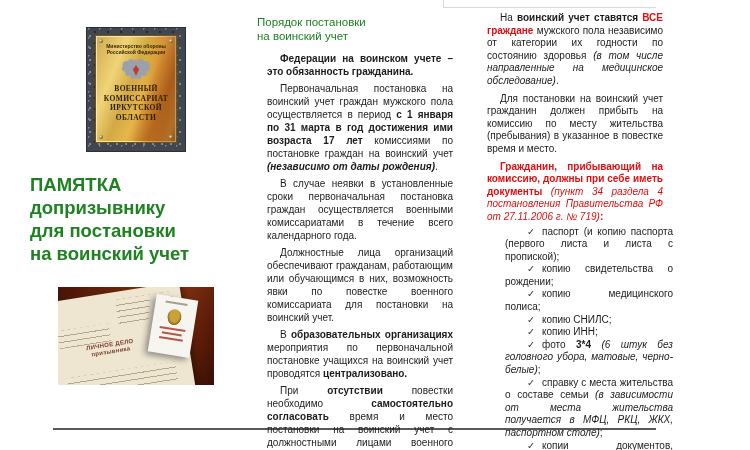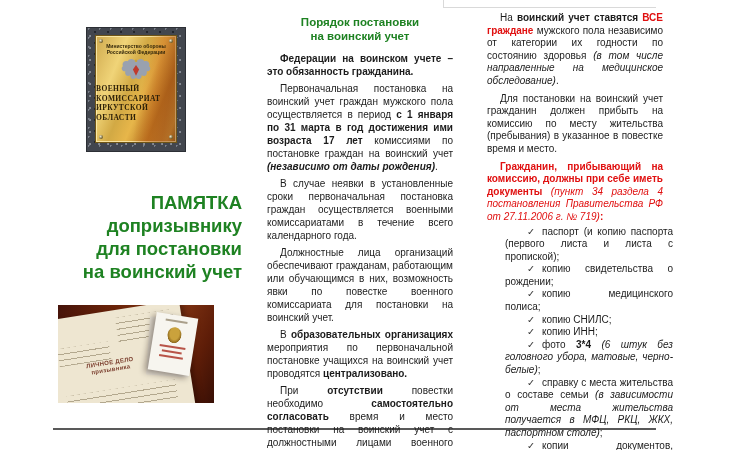--- a/index.html
+++ b/index.html
@@ -19,21 +19,21 @@
   .rule-top{left:443px;top:7px;width:213px;height:1px;background:#d9d9d9;}
   .rule-corner{left:443px;top:0;width:1px;height:8px;background:#d9d9d9;}
   .rule-bottom{left:53px;top:428px;width:603px;height:2px;background:#595959;}
 
   
   .col{position:absolute;top:0;}
   .col-left{left:30px;width:212px;}
   .col-mid{left:257px;top:14px;width:206px;}
   .col-right{left:477px;top:12px;width:196px;}
 
-  .col-heading{color:var(--green);font-weight:700;font-size:11.5px;line-height:13.5px;text-align:center;margin:2px 0 9px;}
+  .col-heading{color:var(--green);font-weight:400;font-size:11.5px;line-height:13.5px;margin:2px 0 9px;}
   .para{font-size:10px;line-height:13px;text-align:justify;text-indent:13px;margin:0 10px 4px;}
   .col-right .para{line-height:12.6px;margin-bottom:5px;}
   .col-right .paras-top .para:last-child{margin-bottom:2px;}
   .b{font-weight:700;}
   .i{font-style:italic;}
   .r{color:var(--red);}
   .small{font-size:10px;font-style:italic;}
 
   .checklist{margin:0 0 3px;}
   .check-item{font-size:10px;line-height:12.6px;text-align:justify;text-indent:11px;margin-left:28px;}
@@ -59,24 +59,24 @@
   .brass::after{
     content:"";position:absolute;inset:0;pointer-events:none;
     background:linear-gradient(100deg,transparent 55%,rgba(186,84,18,.38) 70%,rgba(150,60,12,.48) 85%,rgba(116,46,10,.38) 100%);
   }
   .screw{position:absolute;width:4px;height:4px;border-radius:50%;z-index:2;
     background:radial-gradient(circle at 35% 35%,#ece6cc,#6a5a28 70%);}
   .screw.s1{left:13px;top:12px;} .screw.s2{right:13px;top:12px;}
   .screw.s3{left:13px;bottom:13px;} .screw.s4{right:13px;bottom:13px;}
   .ministry{margin-top:7px;font-size:5px;line-height:6px;font-weight:700;text-align:center;color:#33270b;position:relative;z-index:1;}
   .emblem{display:block;margin:2px auto 0;position:relative;z-index:1;}
-  .plaque-name{margin-top:1px;font-family:"Liberation Serif",serif;font-weight:700;font-size:7.5px;line-height:9.5px;letter-spacing:.4px;color:#2c2008;position:relative;z-index:1;}
+  .plaque-name{margin-top:1px;font-family:"Liberation Serif",serif;font-weight:700;font-size:7.5px;line-height:9.5px;letter-spacing:.4px;text-align:center;color:#2c2008;position:relative;z-index:1;}
 
   
-  .cover-title{margin-top:39px;text-align:right;color:var(--green);font-weight:700;font-size:18.5px;line-height:23px;}
+  .cover-title{margin-top:21px;text-align:left;color:var(--green);font-weight:700;font-size:18.5px;line-height:23px;}
 
   
   .docs-photo{
     position:relative;width:156px;height:98px;margin:22px auto 0;overflow:hidden;
     background:linear-gradient(115deg,#45130a 0%,#6e2509 30%,#8a3a16 55%,#5e1d08 82%,#380f05 100%);
   }
   .paper2{position:absolute;left:-14px;top:16px;width:142px;height:108px;background:#ded2b6;transform:rotate(-12deg);}
   .paper{position:absolute;left:-8px;top:5px;width:138px;height:106px;background:#eee6d1;transform:rotate(-9deg);box-shadow:3px 3px 6px rgba(20,5,0,.45);}
   .fl{position:absolute;background:repeating-linear-gradient(to bottom,transparent 0 5px,#b3a88e 5px 6px);}
   .fl1{right:8px;top:8px;width:58px;height:26px;}

